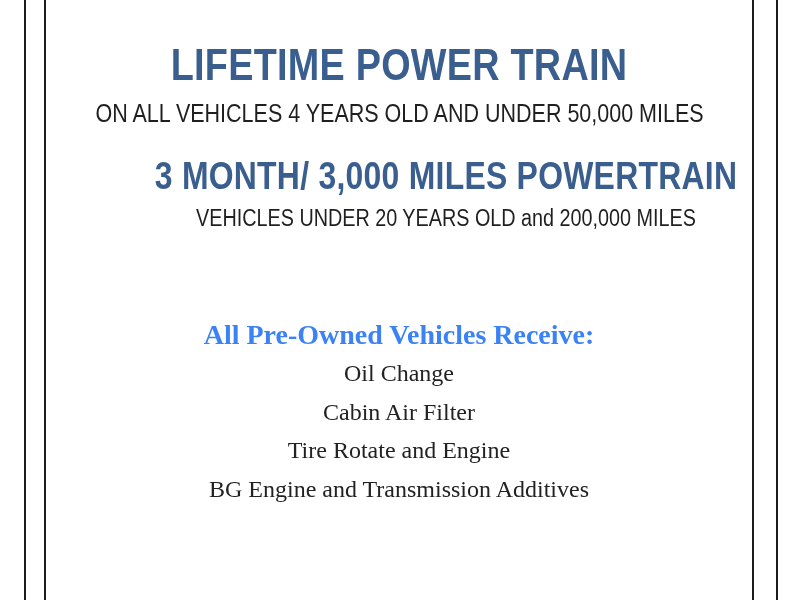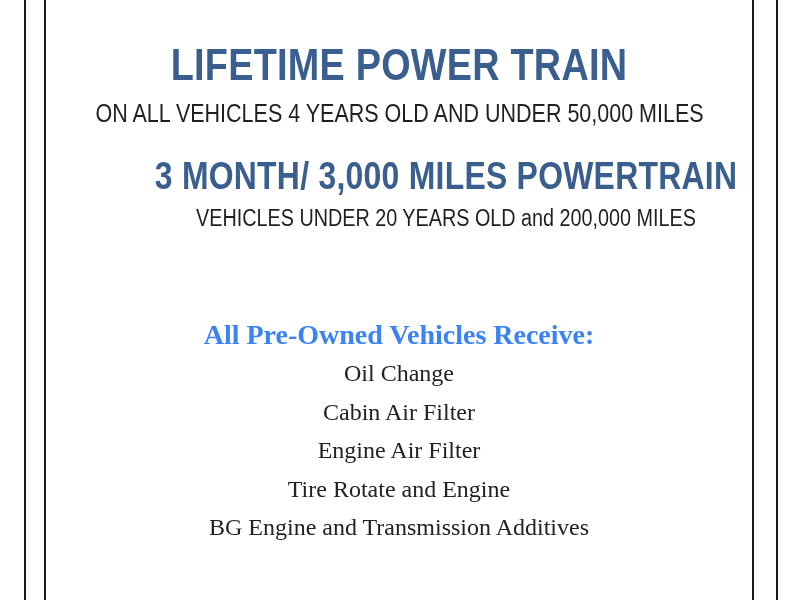--- a/index.html
+++ b/index.html
@@ -116,19 +116,18 @@
 
     <div class="block-2">
       <div class="headline">3 MONTH/ 3,000 MILES POWERTRAIN</div>
       <div class="subhead">VEHICLES UNDER 20 YEARS OLD and 200,000 MILES</div>
     </div>
 
     <div class="services">
       <div class="services-title">All Pre-Owned Vehicles Receive:</div>
       <div class="service-item">Oil Change</div>
       <div class="service-item">Cabin Air Filter</div>
-      <div class="service-item">Engine Air Filter</div>
       <div class="service-item">Tire Rotate and Engine</div>
       <div class="service-item">BG Engine and Transmission Additives</div>
     </div>
 
   </div>
 </div>
 
 </body></html>

